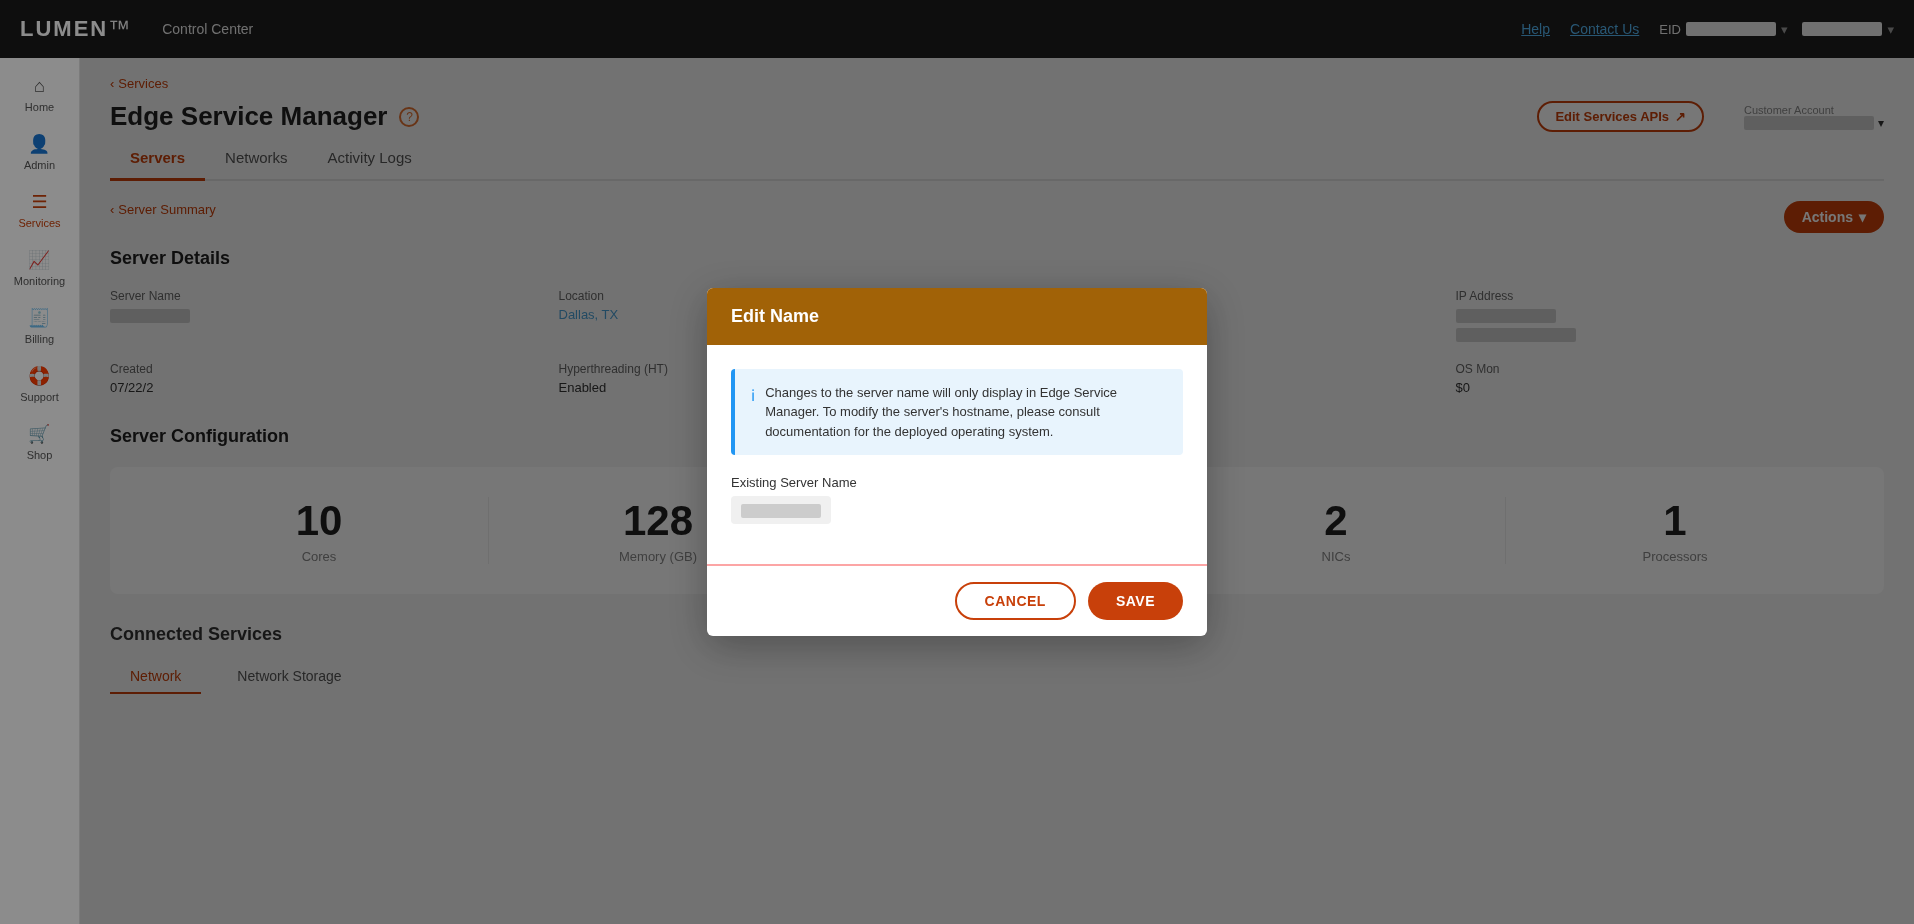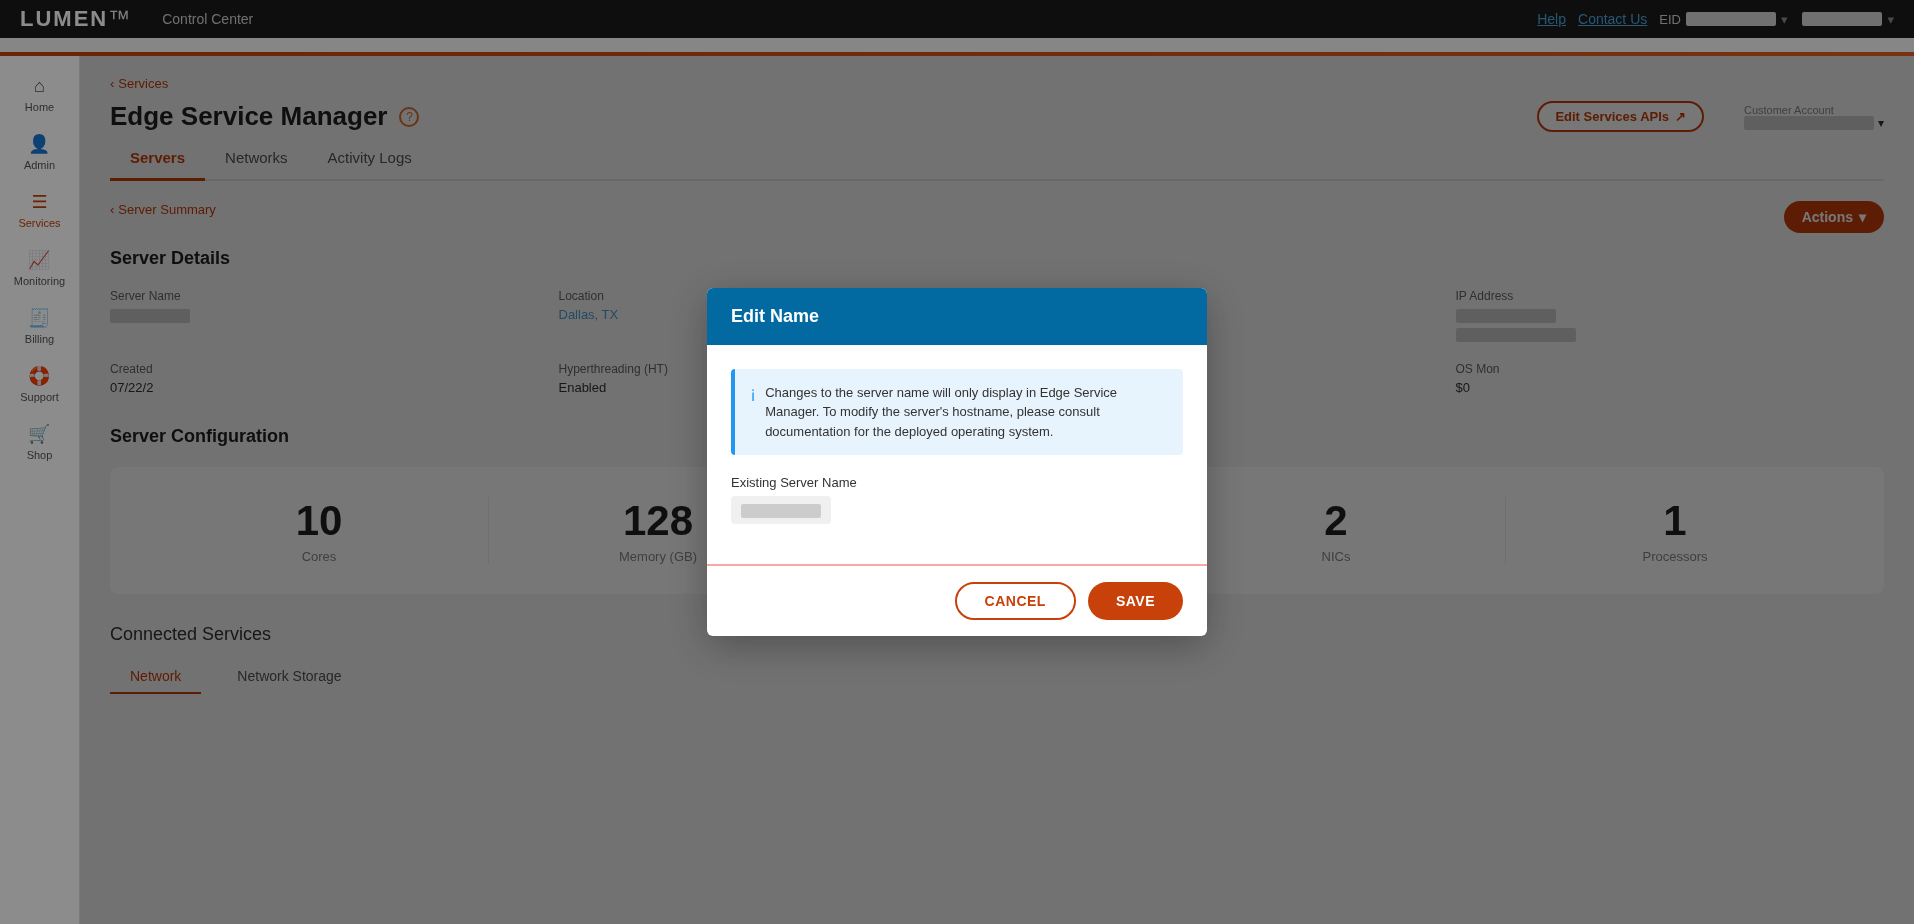--- a/index.html
+++ b/index.html
@@ -3,21 +3,21 @@
   <meta charset="utf-8">
   <style>
     * { box-sizing: border-box; margin: 0; padding: 0; }
     body { font-family: 'Segoe UI', Arial, sans-serif; background: #f5f5f5; color: #333; overflow: hidden; }
 
     
     .top-nav {
       display: flex;
       align-items: center;
       background: #1a1a1a;
-      height: 38px;
+      height: 58px;
       padding: 0 20px;
       position: fixed;
       top: 0; left: 0; right: 0;
       z-index: 100;
     }
     .top-nav-logo {
       color: white;
       font-size: 22px;
       font-weight: 700;
       letter-spacing: 2px;
@@ -25,21 +25,21 @@
     }
     .top-nav-logo span { color: #e8e8e8; font-weight: 300; }
     .top-nav-title {
       color: #ccc;
       font-size: 14px;
     }
     .top-nav-right {
       margin-left: auto;
       display: flex;
       align-items: center;
-      gap: 12px;
+      gap: 20px;
     }
     .top-nav-link {
       color: #4a9fd4;
       text-decoration: underline;
       font-size: 14px;
       cursor: pointer;
     }
     .top-nav-eid {
       color: #ccc;
       font-size: 13px;
@@ -204,21 +204,21 @@
       flex: 1;
       text-align: center;
       border-right: 1px solid #eee;
     }
     .config-item:last-child { border-right: none; }
     .config-num { font-size: 42px; font-weight: 600; color: #222; }
     .config-label { font-size: 13px; color: #888; margin-top: 4px; }
 
     .connected-services-title {
       font-size: 18px;
-      font-weight: 400;
+      font-weight: 700;
       margin-bottom: 15px;
     }
     .cs-tabs { display: flex; gap: 16px; }
     .cs-tab {
       padding: 8px 20px;
       font-size: 14px;
       color: #c8400a;
       cursor: pointer;
       border-bottom: 2px solid #c8400a;
     }
@@ -249,21 +249,21 @@
       justify-content: center;
     }
     .modal {
       background: white;
       border-radius: 6px;
       width: 500px;
       overflow: hidden;
       box-shadow: 0 10px 40px rgba(0,0,0,0.3);
     }
     .modal-header {
-      background: #0369a1;
+      background: #a16207;
       padding: 18px 24px;
     }
     .modal-header-title {
       color: white;
       font-size: 18px;
       font-weight: 600;
     }
     .modal-body {
       padding: 24px;
     }

